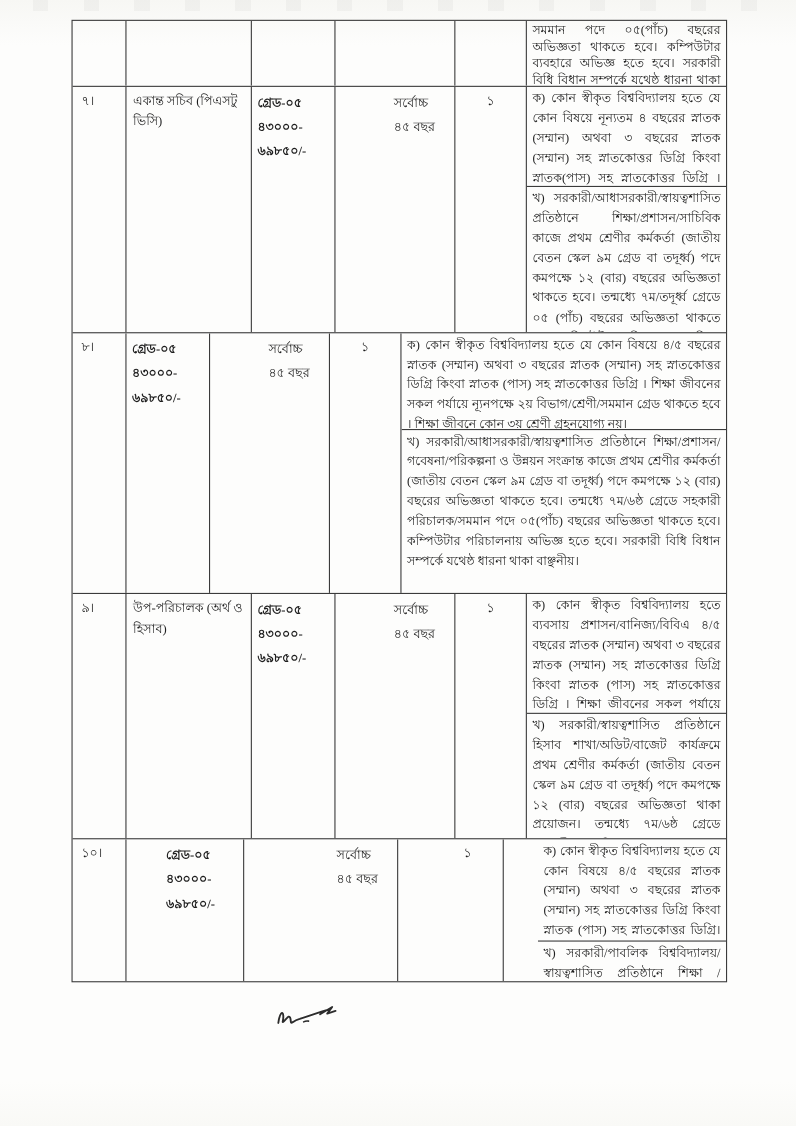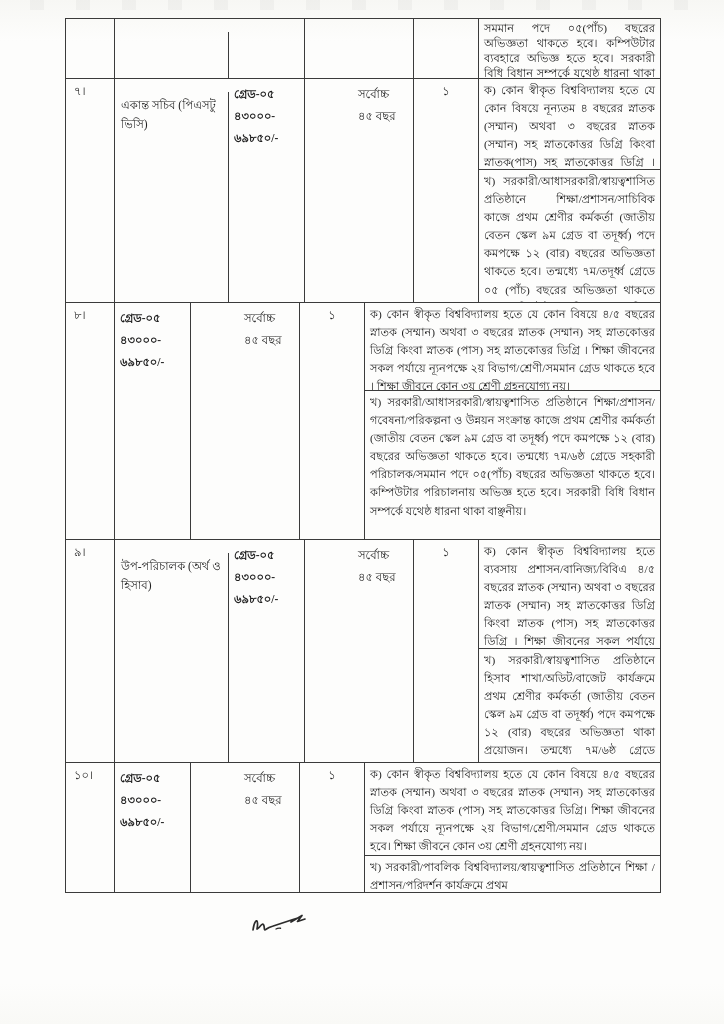--- a/index.html
+++ b/index.html
@@ -26,34 +26,34 @@
     width: 596px; height: 875px;
     border: 1.6px solid #3b3b3b;
     display: flex; flex-direction: column;
     background: transparent;
   }
   .trow { display: flex; width: 100%; border-bottom: 1.4px solid #3b3b3b; overflow: hidden; }
   .trow:last-child { border-bottom: none; }
   .c { border-right: 1.4px solid #3b3b3b; overflow: hidden; }
   .c:last-child { border-right: none; }
   .c-sl   { width: 49px;  padding: 4px 2px 0 8px; font-size: 11.5px; }
-  .c-post { width: 114px; padding: 4px 5px 0 6px; font-size: 11.5px; line-height: 19px; margin-top: 13px; }
+  .c-post { width: 114px; padding: 4px 5px 0 6px; font-size: 11.5px; line-height: 19px; }
   .c-pay  { width: 76px;  padding: 4px 3px 0 5px; font-size: 11.5px; line-height: 22px; font-weight: bold; }
   .c-age  { width: 61px;  padding: 4px 3px 0 5px; font-size: 11.5px; line-height: 22px; margin-left: 48px; }
   .c-num  { width: 65px;  padding: 4px 0 0 0; text-align: center; font-size: 11.5px; }
   .c-qual { flex: 1; display: flex; flex-direction: column; font-size: 11.3px; }
   .qtext  { padding: 2px 5px 0 5px; line-height: 18.1px; text-align: justify; text-justify: inter-word; }
   .qa { border-bottom: 1.3px solid #3b3b3b; overflow: hidden; }
   .qb { flex: 1; overflow: hidden; }
   .cont-cell .qtext { line-height: 14.9px; padding-top: 2px; }
   .row-cont { height: 60px; }
   .row-7  { height: 224px; }
   .row-8  { height: 237px; }
   .row-9  { height: 223px; }
-  .row-10 { height: 131px; flex: 1; }
+  .row-10 { height: 131px; flex: 1; gap: 31px; }
   .qa-7  { height: 91px; }
   .qa-8  { height: 88px; }
   .qa-9  { height: 109px; }
   .qa-10 { height: 93px; }
   .signature {
     position: absolute; left: 246px; top: 900px; width: 70px; height: 42px;
   }
 </style>
 </head>
 <body>

